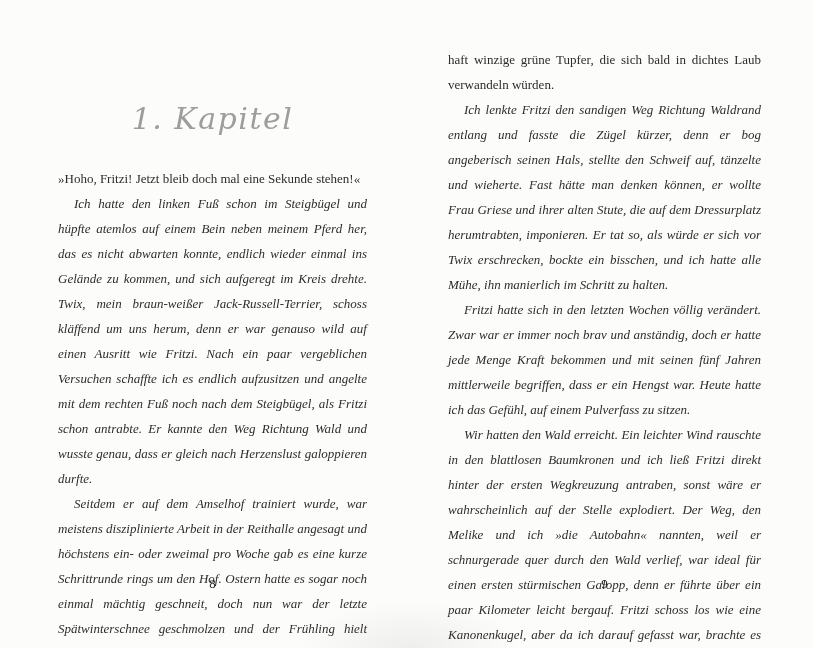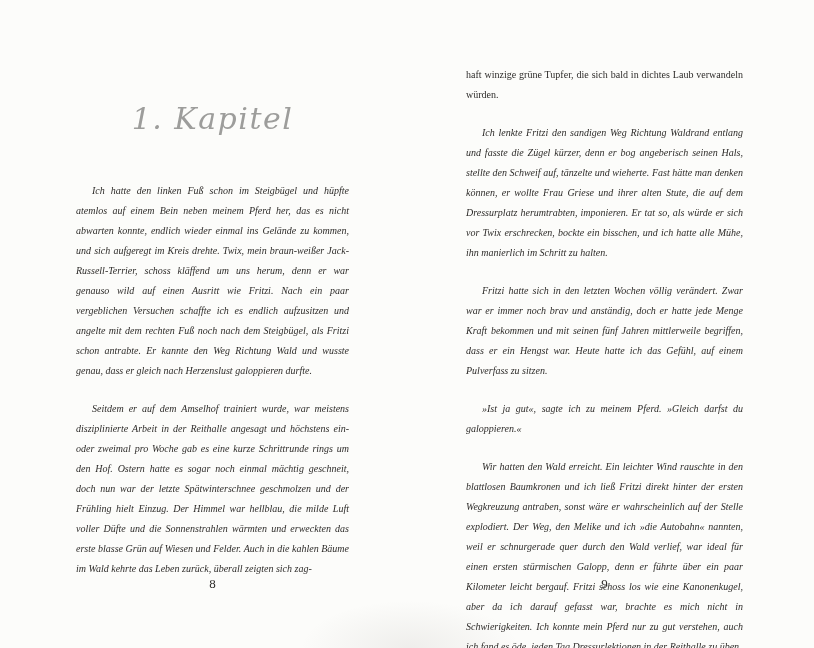--- a/index.html
+++ b/index.html
@@ -30,34 +30,34 @@
   }
   .page {
     position: absolute;
     top: 0;
     height: 648px;
   }
   .page.left  { left: 58px;  width: 309px; }
   .page.right { left: 448px; width: 313px; padding-top: 47px; }
 
   .chapter-heading {
-    margin: 100px 0 43px 0;
+    margin: 100px 0 28px 0;
     text-align: center;
     font-family: "DejaVu Serif", "Liberation Serif", serif;
     font-style: italic;
     font-weight: 400;
     font-size: 30px;
     line-height: 38px;
     color: #9d9d9b;
     letter-spacing: 1.5px;
   }
   .para {
-    margin: 18px;
-    font-size: 10px;
-    line-height: 20px;
+    margin: 0;
+    font-size: 13px;
+    line-height: 25px;
     text-align: justify;
     hyphens: auto;
     -webkit-hyphens: auto;
   }
   .para.indent { text-indent: 16px; font-style: italic; }
 
   .page-number {
     position: absolute;
     left: 0;
     right: 0;
@@ -68,36 +68,36 @@
   }
 </style>
 </head>
 <body>
 
 <div class="spread">
 
   <div class="page left">
     <h1 class="chapter-heading">1. Kapitel</h1>
 
+    <p class="para">»Hoho, Fritzi! Jetzt bleib doch mal eine Sekunde stehen!«</p>
 
     <p class="para indent">Ich hatte den linken Fuß schon im Steigbügel und hüpfte atemlos auf einem Bein neben meinem Pferd her, das es nicht abwarten konnte, endlich wieder einmal ins Gelände zu kommen, und sich aufgeregt im Kreis drehte. Twix, mein braun-weißer Jack-Russell-Terrier, schoss kläffend um uns herum, denn er war genauso wild auf einen Ausritt wie Fritzi. Nach ein paar vergeblichen Versuchen schaffte ich es endlich aufzusitzen und angelte mit dem rechten Fuß noch nach dem Steigbügel, als Fritzi schon antrabte. Er kannte den Weg Richtung Wald und wusste genau, dass er gleich nach Herzenslust galoppieren durfte.</p>
 
     <p class="para indent">Seitdem er auf dem Amselhof trainiert wurde, war meistens disziplinierte Arbeit in der Reithalle angesagt und höchstens ein- oder zweimal pro Woche gab es eine kurze Schrittrunde rings um den Hof. Ostern hatte es sogar noch einmal mächtig geschneit, doch nun war der letzte Spätwinterschnee geschmolzen und der Frühling hielt Einzug. Der Himmel war hellblau, die milde Luft voller Düfte und die Sonnenstrahlen wärmten und erweckten das erste blasse Grün auf Wiesen und Felder. Auch in die kahlen Bäume im Wald kehrte das Leben zurück, überall zeigten sich zag-</p>
 
     <div class="page-number">8</div>
   </div>
 
   <div class="page right">
     <p class="para">haft winzige grüne Tupfer, die sich bald in dichtes Laub verwandeln würden.</p>
 
     <p class="para indent">Ich lenkte Fritzi den sandigen Weg Richtung Waldrand entlang und fasste die Zügel kürzer, denn er bog angeberisch seinen Hals, stellte den Schweif auf, tänzelte und wieherte. Fast hätte man denken können, er wollte Frau Griese und ihrer alten Stute, die auf dem Dressurplatz herumtrabten, imponieren. Er tat so, als würde er sich vor Twix erschrecken, bockte ein bisschen, und ich hatte alle Mühe, ihn manierlich im Schritt zu halten.</p>
 
     <p class="para indent">Fritzi hatte sich in den letzten Wochen völlig verändert. Zwar war er immer noch brav und anständig, doch er hatte jede Menge Kraft bekommen und mit seinen fünf Jahren mittlerweile begriffen, dass er ein Hengst war. Heute hatte ich das Gefühl, auf einem Pulverfass zu sitzen.</p>
 
-    <p class="para indent">»Ist ja gut«, sagte ich zu meinem Pferd. »Gleich darfst du galoppieren.«</p>
 
 
     <p class="para indent">Wir hatten den Wald erreicht. Ein leichter Wind rauschte in den blattlosen Baumkronen und ich ließ Fritzi direkt hinter der ersten Wegkreuzung antraben, sonst wäre er wahrscheinlich auf der Stelle explodiert. Der Weg, den Melike und ich »die Autobahn« nannten, weil er schnurgerade quer durch den Wald verlief, war ideal für einen ersten stürmischen Galopp, denn er führte über ein paar Kilometer leicht bergauf. Fritzi schoss los wie eine Kanonenkugel, aber da ich darauf gefasst war, brachte es mich nicht in Schwierigkeiten. Ich konnte mein Pferd nur zu gut verstehen, auch ich fand es öde, jeden Tag Dressurlektionen in der Reithalle zu üben.</p>
 
     <div class="page-number">9</div>
   </div>
 
   <div class="gutter-shadow"></div>
 </div>
 

